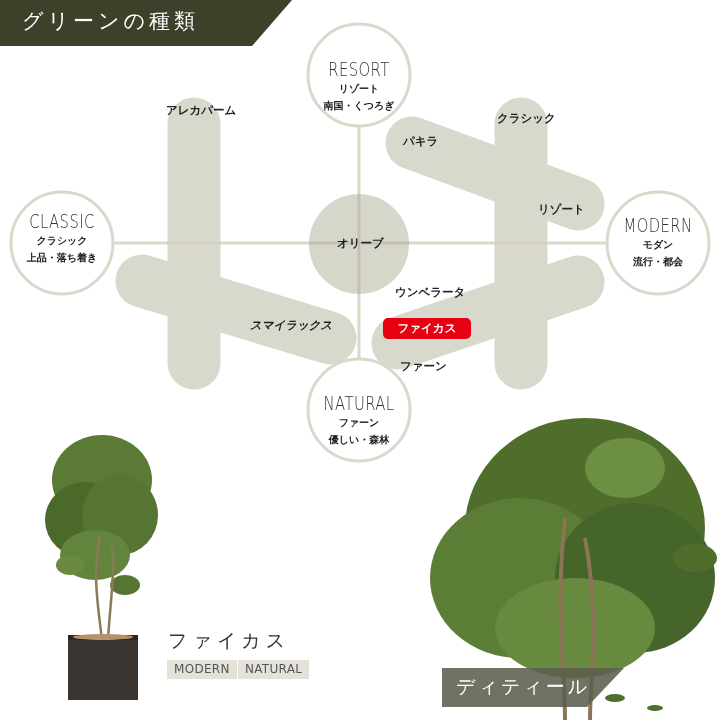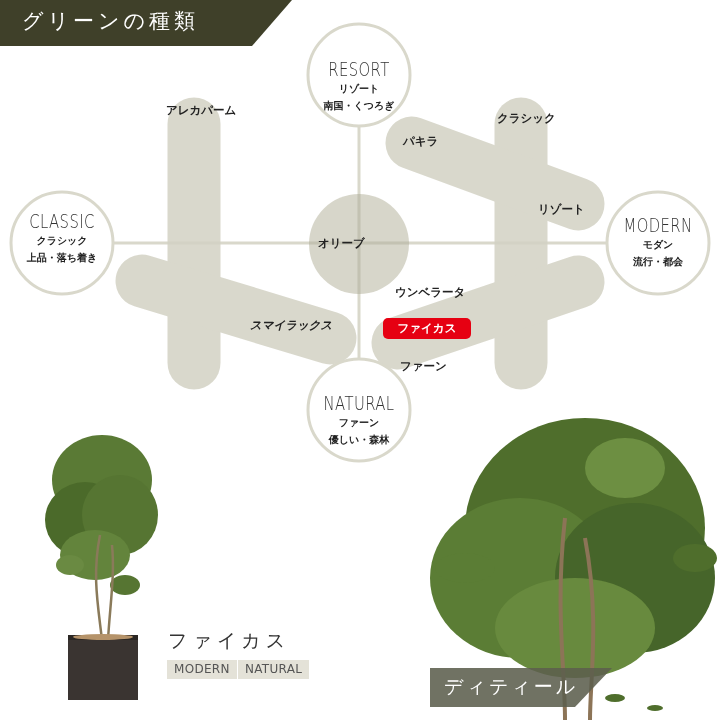--- a/index.html
+++ b/index.html
@@ -10,21 +10,21 @@
   .map { position:absolute; left:0; top:0; width:720px; height:720px; }
   .circle-label { position:absolute; text-align:center; width:110px; }
   .circle-en { font-family:"DejaVu Sans", sans-serif; font-weight:300; font-size:19px; color:#333; letter-spacing:0.5px; transform:scaleX(0.78); line-height:22px; }
   .circle-ja { font-size:10px; font-weight:bold; color:#222; line-height:17px; }
   .plant-label { position:absolute; font-size:11.5px; font-weight:bold; color:#222; white-space:nowrap; }
   .highlight-tag { position:absolute; left:383px; top:318px; width:88px; height:21px; background:#e60012; border-radius:5px; color:#fff; font-size:11.5px; font-weight:bold; text-align:center; line-height:21px; }
   .product-photo { position:absolute; left:40px; top:425px; width:125px; height:285px; }
   .detail-photo { position:absolute; left:425px; top:408px; width:295px; height:312px; }
   .product-name { position:absolute; left:168px; top:628px; font-family:"DejaVu Serif", serif; font-size:19px; letter-spacing:5px; color:#333; }
   .tag { position:absolute; top:660px; height:19px; background:#e4e2d8; color:#555; font-size:12px; line-height:19px; padding:0 7px; letter-spacing:0.3px; }
-  .detail-banner { position:absolute; left:430px; top:668px; width:182px; height:38px;padding-left:12px; }
+  .detail-banner { position:absolute; left:442px; top:668px; width:182px; height:38px;padding-left:12px; }
   .detail-banner svg { position:absolute; left:0; top:0; }
   .detail-title { position:absolute; left:14px; top:6px; color:#fff; font-family:"DejaVu Serif", serif; font-size:19px; letter-spacing:3px; white-space:nowrap; }
 </style>
 </head>
 <body>
 
 <div class="header">
   <svg width="292" height="46">
     <polygon points="0,0 292,0 252,46 0,46" fill="#3f4029"></polygon>
   </svg>
@@ -72,21 +72,21 @@
 <div class="circle-label" style="left:304px; top:392px;">
   <div class="circle-en">NATURAL</div>
   <div class="circle-ja">ファーン</div>
   <div class="circle-ja">優しい・森林</div>
 </div>
 
 <div class="plant-label" style="left:166px; top:103px;">アレカパーム</div>
 <div class="plant-label" style="left:497px; top:111px;">クラシック</div>
 <div class="plant-label" style="left:403px; top:134px;">パキラ</div>
 <div class="plant-label" style="left:538px; top:202px;">リゾート</div>
-<div class="plant-label" style="left:318px; top:236px;">オリーブ</div>
+<div class="plant-label" style="left:337px; top:236px;">オリーブ</div>
 <div class="plant-label" style="left:250px; top:318px;font-style:italic;">スマイラックス</div>
 <div class="plant-label" style="left:395px; top:285px;">ウンベラータ</div>
 <div class="highlight-tag">ファイカス</div>
 <div class="plant-label" style="left:400px; top:359px;">ファーン</div>
 
 <svg class="product-photo" viewBox="0 0 125 285">
   <g fill="#4e6b2c">
     <ellipse cx="62" cy="55" rx="50" ry="45" fill="#5a7a35"></ellipse>
     <ellipse cx="45" cy="95" rx="40" ry="38" fill="#4b6a2a"></ellipse>
     <ellipse cx="80" cy="90" rx="38" ry="40" fill="#567532"></ellipse>

